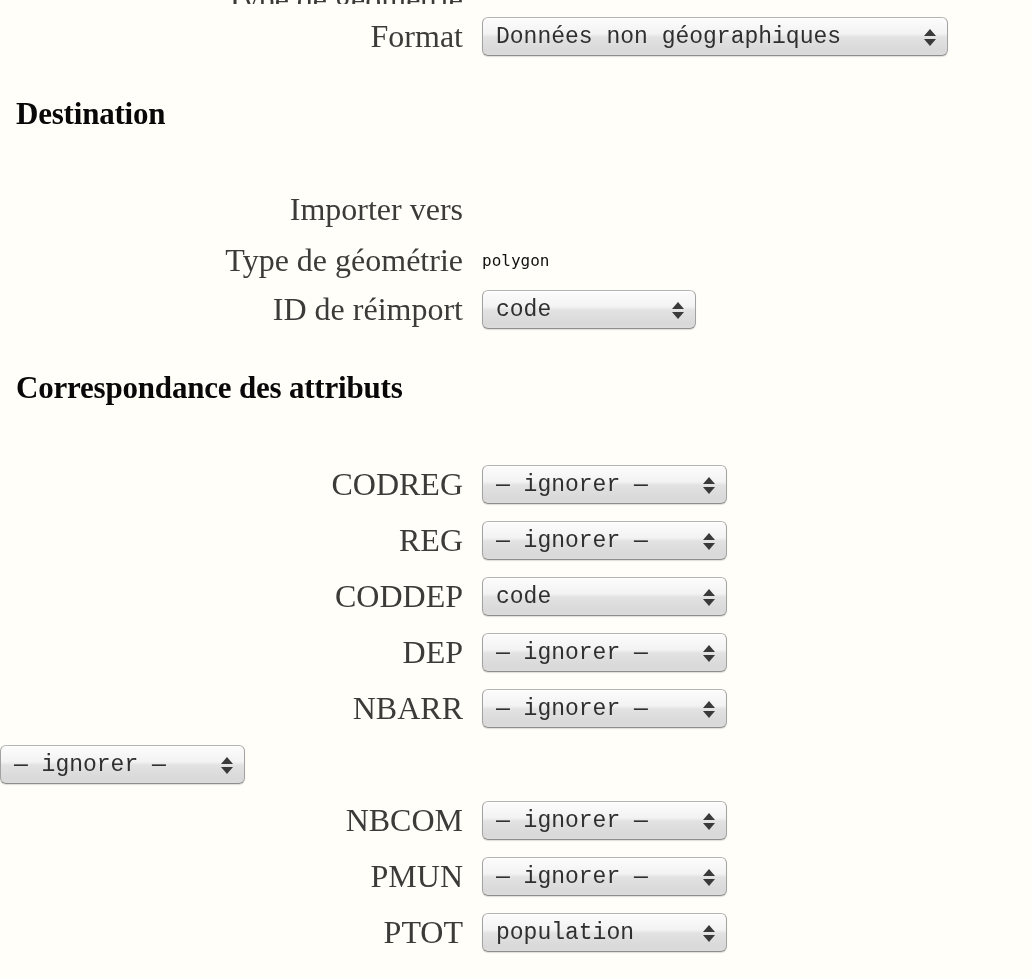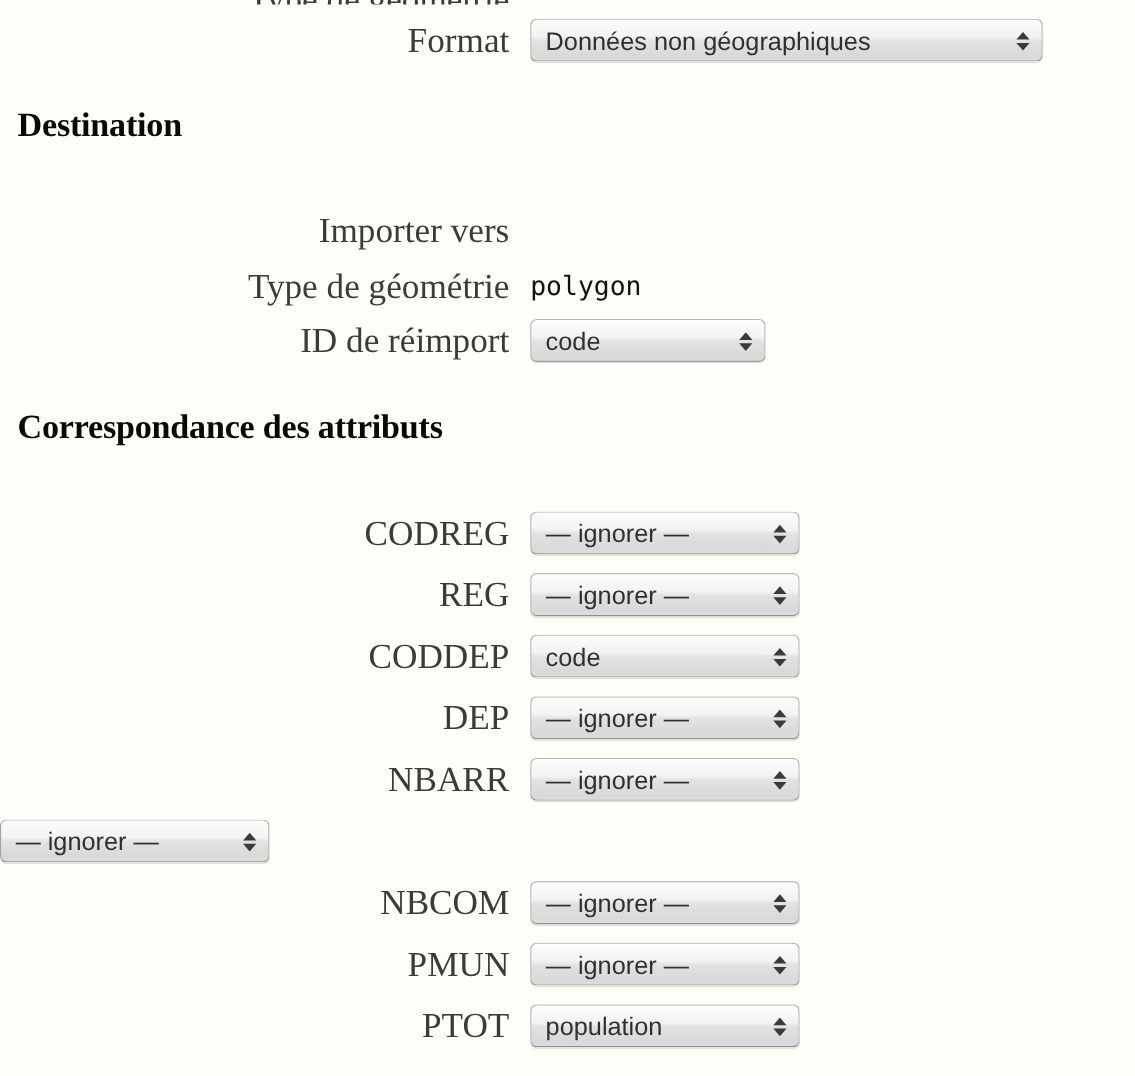--- a/index.html
+++ b/index.html
@@ -83,21 +83,21 @@
     cursor: default;
     overflow: hidden;
   }
   .sel-text {
     position: absolute;
     left: 13px;
     top: 0;
     right: 36px;
     height: 39px;
     line-height: 38px;
-    font-family: Liberation Sans, sans-serif;
+    font-family: Liberation Mono, monospace;
     font-size: 23px;
     color: #2f2f2f;
     white-space: nowrap;
     overflow: hidden;
     text-rendering: optimizeLegibility;
   }
   .sel-arrows {
     position: absolute;
     right: 11px;
     top: 0;
@@ -118,21 +118,21 @@
     border-bottom: 7px solid #3a3a3a;
     margin-bottom: 3px;
   }
   .sel-arrows .tri-down {
     border-top: 7px solid #3a3a3a;
   }
 
   
   .plain-value {
     font-family: "DejaVu Sans Mono", "Liberation Mono", monospace;
-    font-size: 24px;
+    font-size: 16px;
     color: #111;
     line-height: 39px;
     white-space: nowrap;
   }
 
   
   #format-row      { position: absolute; left: 0; top: 17px; }
   #destination-h   { position: absolute; left: 0; top: 96px; }
   #importer-row    { position: absolute; left: 0; top: 190px; }
   #geomtype-row    { position: absolute; left: 0; top: 241px; }

